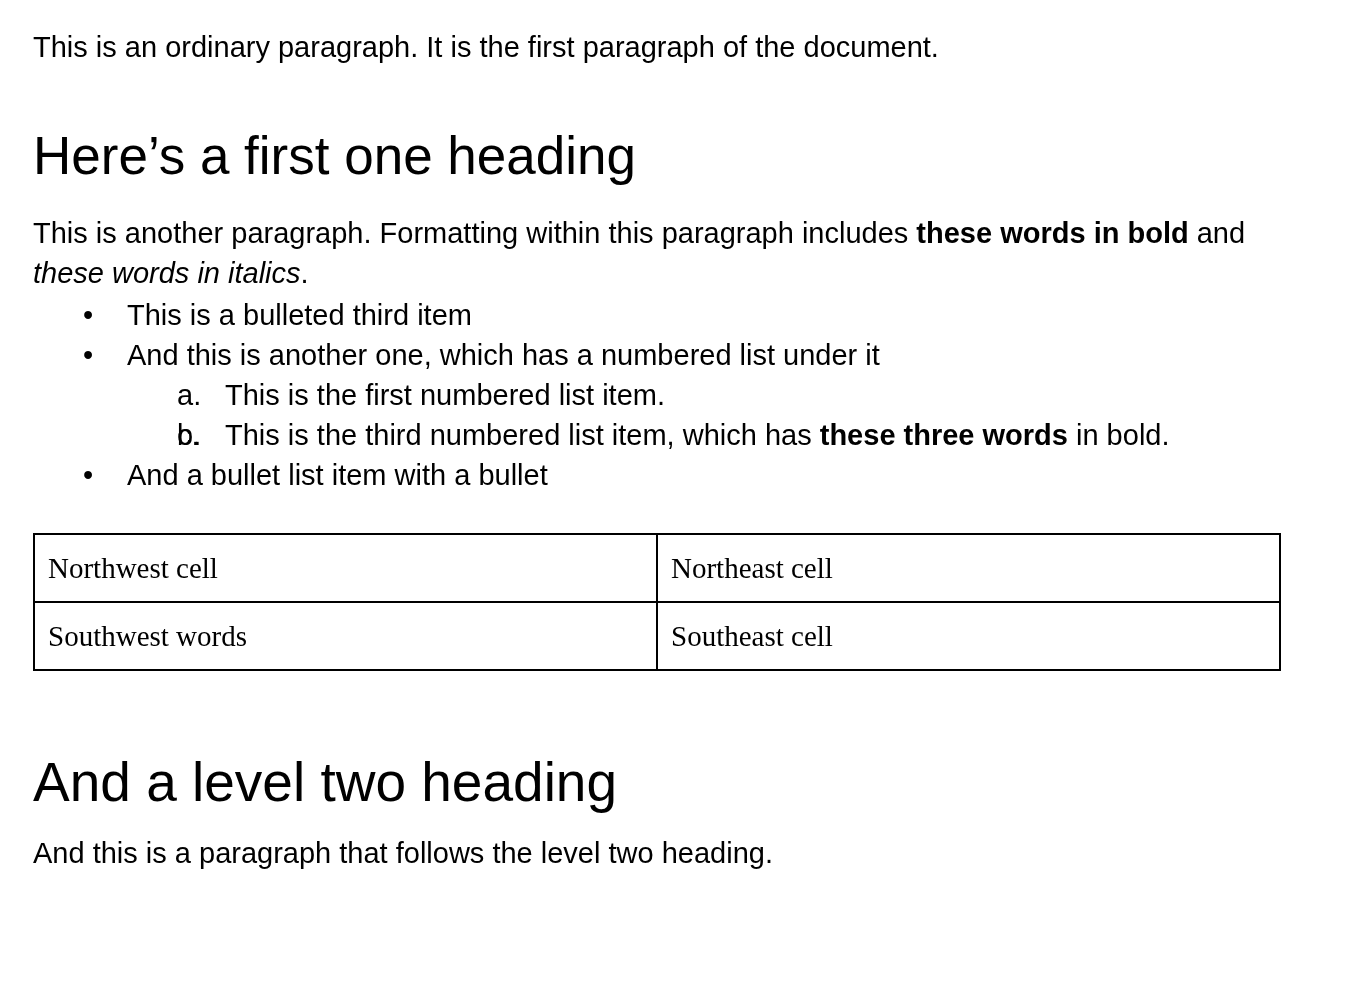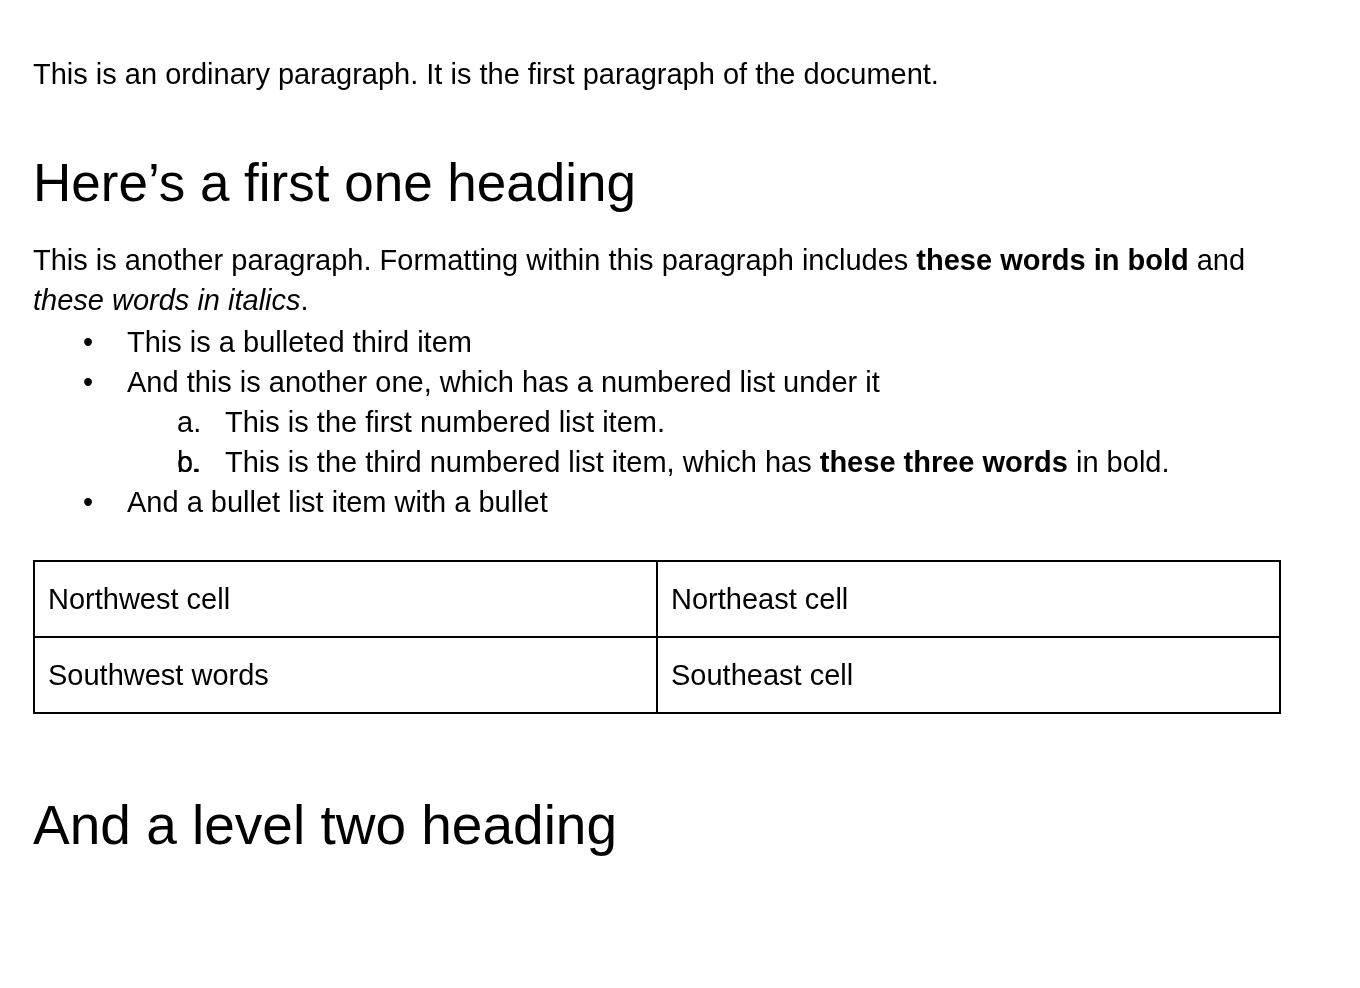--- a/index.html
+++ b/index.html
@@ -7,21 +7,21 @@
   body {
     width: 1360px;
     height: 988px;
     background: #ffffff;
     color: #000000;
     font-family: "Liberation Sans", "DejaVu Sans", sans-serif;
     font-size: 29px;
     line-height: 40px;
     overflow: hidden;
   }
-  .doc { padding: 27px 33px 0 33px; margin-top: 27px; }
+  .doc { padding: 27px 33px 0 33px; }
   p { margin: 0; }
   h1.doc-h1 {
     font-size: 53px;
     line-height: 61px;
     font-weight: 400;
     margin: 58px 0 0 0;
   }
   h2.doc-h2 {
     font-size: 55px;
     line-height: 49px;
@@ -38,23 +38,24 @@
   .li-l2 { padding-left: 192px; }
   .li-l2 > .marker { position: absolute; left: 144px; top: 0; }
   table.doc-table {
     border-collapse: collapse;
     margin-top: 38px;
     width: 1248px;
     table-layout: fixed;
   }
   .doc-table td {
     border: 2px solid #000000;
-    height: 76px;
+    height: 68px;
     padding: 0 10px 0 13px;
     vertical-align: middle;
+    font-family: Liberation Serif, serif;
   }
   .p3 { margin-top: 26px; }
 </style>
 </head>
 <body>
 
 <div class="doc">
 
   <p class="p1">This is an ordinary paragraph. It is the first paragraph of the document.</p>
 
@@ -102,14 +103,15 @@
       </tr>
       <tr>
         <td>Southwest words</td>
         <td>Southeast cell</td>
       </tr>
     </tbody>
   </table>
 
   <h2 class="doc-h2">And a level two heading</h2>
 
+  <p class="p3">And this is a paragraph that follows the level two heading.</p>
 
 </div>
 
 </body></html>

